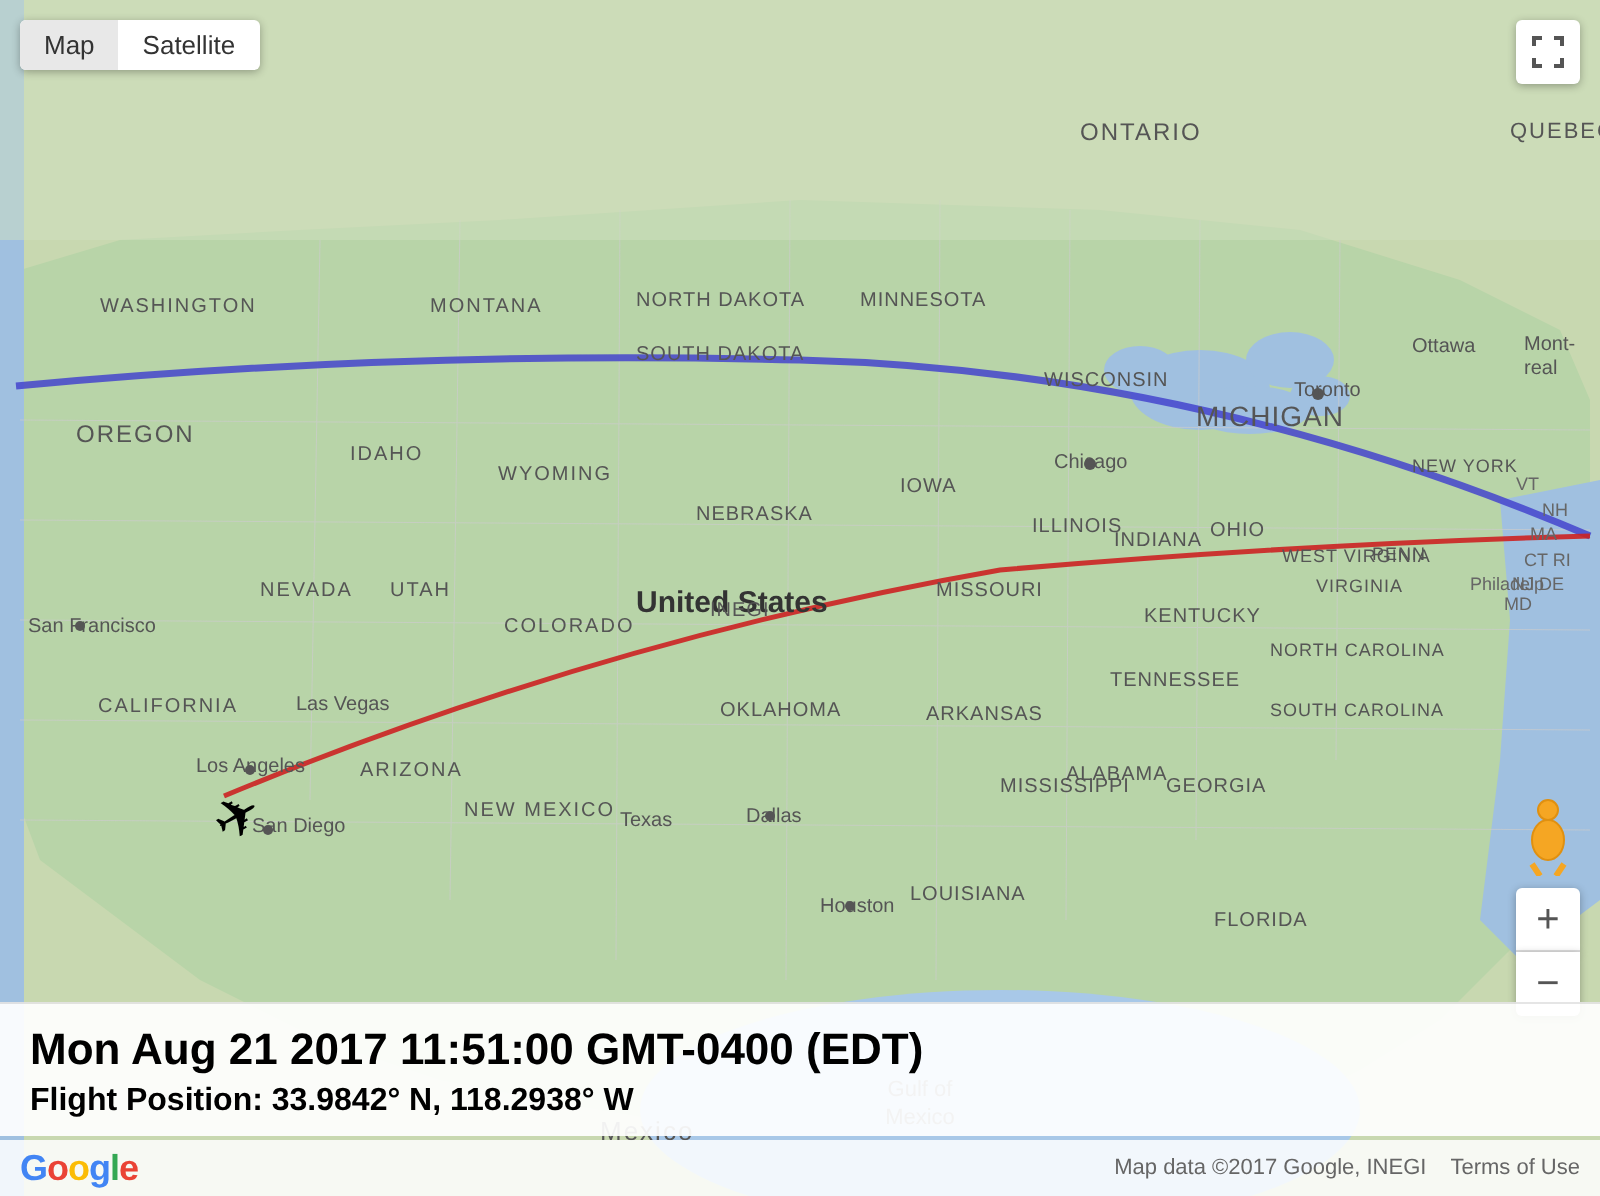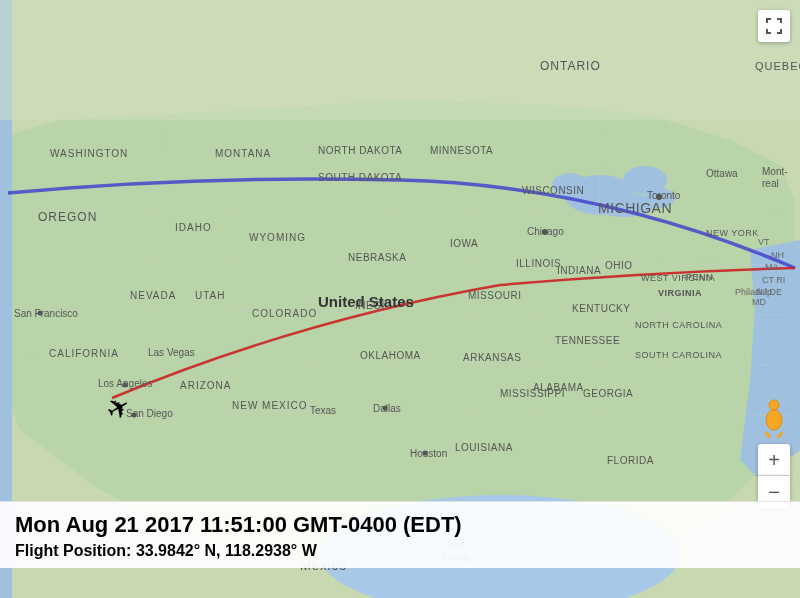--- a/index.html
+++ b/index.html
@@ -291,39 +291,43 @@
   <div style="position:absolute; left:572px; top:303px; font-size:10px; color:#555; letter-spacing:0.5px; z-index:40; pointer-events:none;">KENTUCKY</div>
   <div style="position:absolute; left:516px; top:258px; font-size:10px; color:#555; letter-spacing:0.5px; z-index:40; pointer-events:none;">ILLINOIS</div>
   <div style="position:absolute; left:557px; top:265px; font-size:10px; color:#555; letter-spacing:0.5px; z-index:40; pointer-events:none;">INDIANA</div>
   <div style="position:absolute; left:605px; top:260px; font-size:10px; color:#555; letter-spacing:0.5px; z-index:40; pointer-events:none;">OHIO</div>
   <div style="position:absolute; left:598px; top:200px; font-size:14px; color:#555; letter-spacing:0.5px; z-index:40; pointer-events:none;">MICHIGAN</div>
   <div style="position:absolute; left:522px; top:185px; font-size:10px; color:#555; letter-spacing:0.5px; z-index:40; pointer-events:none;">WISCONSIN</div>
   <div style="position:absolute; left:583px; top:388px; font-size:10px; color:#555; letter-spacing:0.5px; z-index:40; pointer-events:none;">GEORGIA</div>
   <div style="position:absolute; left:607px; top:455px; font-size:10px; color:#555; letter-spacing:0.5px; z-index:40; pointer-events:none;">FLORIDA</div>
   <div style="position:absolute; left:635px; top:350px; font-size:9px; color:#555; letter-spacing:0.5px; z-index:40; pointer-events:none;">SOUTH CAROLINA</div>
   <div style="position:absolute; left:635px; top:320px; font-size:9px; color:#555; letter-spacing:0.5px; z-index:40; pointer-events:none;">NORTH CAROLINA</div>
-  <div style="position:absolute; left:658px; top:288px; font-size:9px; color:#555; letter-spacing:0.5px; z-index:40; pointer-events:none;font-weight:bold;">VIRGINIA</div>
+  <div style="position:absolute; left:658px; top:288px; font-size:9px; color:#555; letter-spacing:0.5px; z-index:40; pointer-events:none;">VIRGINIA</div>
   <div style="position:absolute; left:641px; top:273px; font-size:9px; color:#555; letter-spacing:0.5px; z-index:40; pointer-events:none;">WEST VIRGINIA</div>
   <div style="position:absolute; left:686px; top:272px; font-size:9px; color:#555; letter-spacing:0.5px; z-index:40; pointer-events:none;">PENN</div>
   <div style="position:absolute; left:706px; top:228px; font-size:9px; color:#555; letter-spacing:0.5px; z-index:40; pointer-events:none;">NEW YORK</div>
   <div style="position:absolute; left:310px; top:405px; font-size:10px; color:#555; z-index:40; pointer-events:none;">Texas</div>
   <div style="position:absolute; left:373px; top:403px; font-size:10px; color:#555; z-index:40; pointer-events:none;">Dallas</div>
   <div style="position:absolute; left:410px; top:448px; font-size:10px; color:#555; z-index:40; pointer-events:none;">Houston</div>
   <div style="position:absolute; left:527px; top:226px; font-size:10px; color:#555; z-index:40; pointer-events:none;">Chicago</div>
   <div style="position:absolute; left:647px; top:190px; font-size:10px; color:#555; z-index:40; pointer-events:none;">Toronto</div>
   <div style="position:absolute; left:706px; top:168px; font-size:10px; color:#555; z-index:40; pointer-events:none;">Ottawa</div>
   <div style="position:absolute; left:14px; top:308px; font-size:10px; color:#555; z-index:40; pointer-events:none;">San Francisco</div>
   <div style="position:absolute; left:98px; top:378px; font-size:10px; color:#555; z-index:40; pointer-events:none;">Los Angeles</div>
   <div style="position:absolute; left:148px; top:347px; font-size:10px; color:#555; z-index:40; pointer-events:none;">Las Vegas</div>
   <div style="position:absolute; left:126px; top:408px; font-size:10px; color:#555; z-index:40; pointer-events:none;">San Diego</div>
   <div style="position:absolute; left:540px; top:59px; font-size:12px; color:#555; letter-spacing:1px; z-index:40; pointer-events:none;">ONTARIO</div>
   <div style="position:absolute; left:755px; top:60px; font-size:11px; color:#555; letter-spacing:1px; z-index:40; pointer-events:none;">QUEBEC</div>
 
   <div id="airplane">✈</div>
 
+  <div id="map-toggle">
+    <button class="toggle-btn active">Map</button>
+    <button class="toggle-btn">Satellite</button>
+  </div>
 
   <button id="fullscreen-btn">
     <svg width="16" height="16" viewBox="0 0 16 16" fill="none" stroke="#555" stroke-width="2">
       <polyline points="1,5 1,1 5,1"></polyline>
       <polyline points="11,1 15,1 15,5"></polyline>
       <polyline points="15,11 15,15 11,15"></polyline>
       <polyline points="5,15 1,15 1,11"></polyline>
     </svg>
   </button>
 
@@ -343,13 +347,22 @@
 
   <div id="info-panel">
     <div class="timestamp">Mon Aug 21 2017 11:51:00 GMT-0400 (EDT)</div>
     <div class="position">
       <span>Flight Position:</span>
       <span>33.9842° N,</span>
       <span>118.2938° W</span>
     </div>
   </div>
 
+  <div id="bottom-bar">
+    <div id="google-logo">
+      <span style="color:#4285F4">G</span><span style="color:#EA4335">o</span><span style="color:#FBBC05">o</span><span style="color:#4285F4">g</span><span style="color:#34A853">l</span><span style="color:#EA4335">e</span>
+    </div>
+    <div style="display:flex; gap:12px; align-items:center;">
+      <span style="font-size:11px; color:#666;">Map data ©2017 Google, INEGI</span>
+      <a href="#" style="font-size:11px; color:#666; text-decoration:none;">Terms of Use</a>
+    </div>
+  </div>
 </div>
 
 </body></html>

